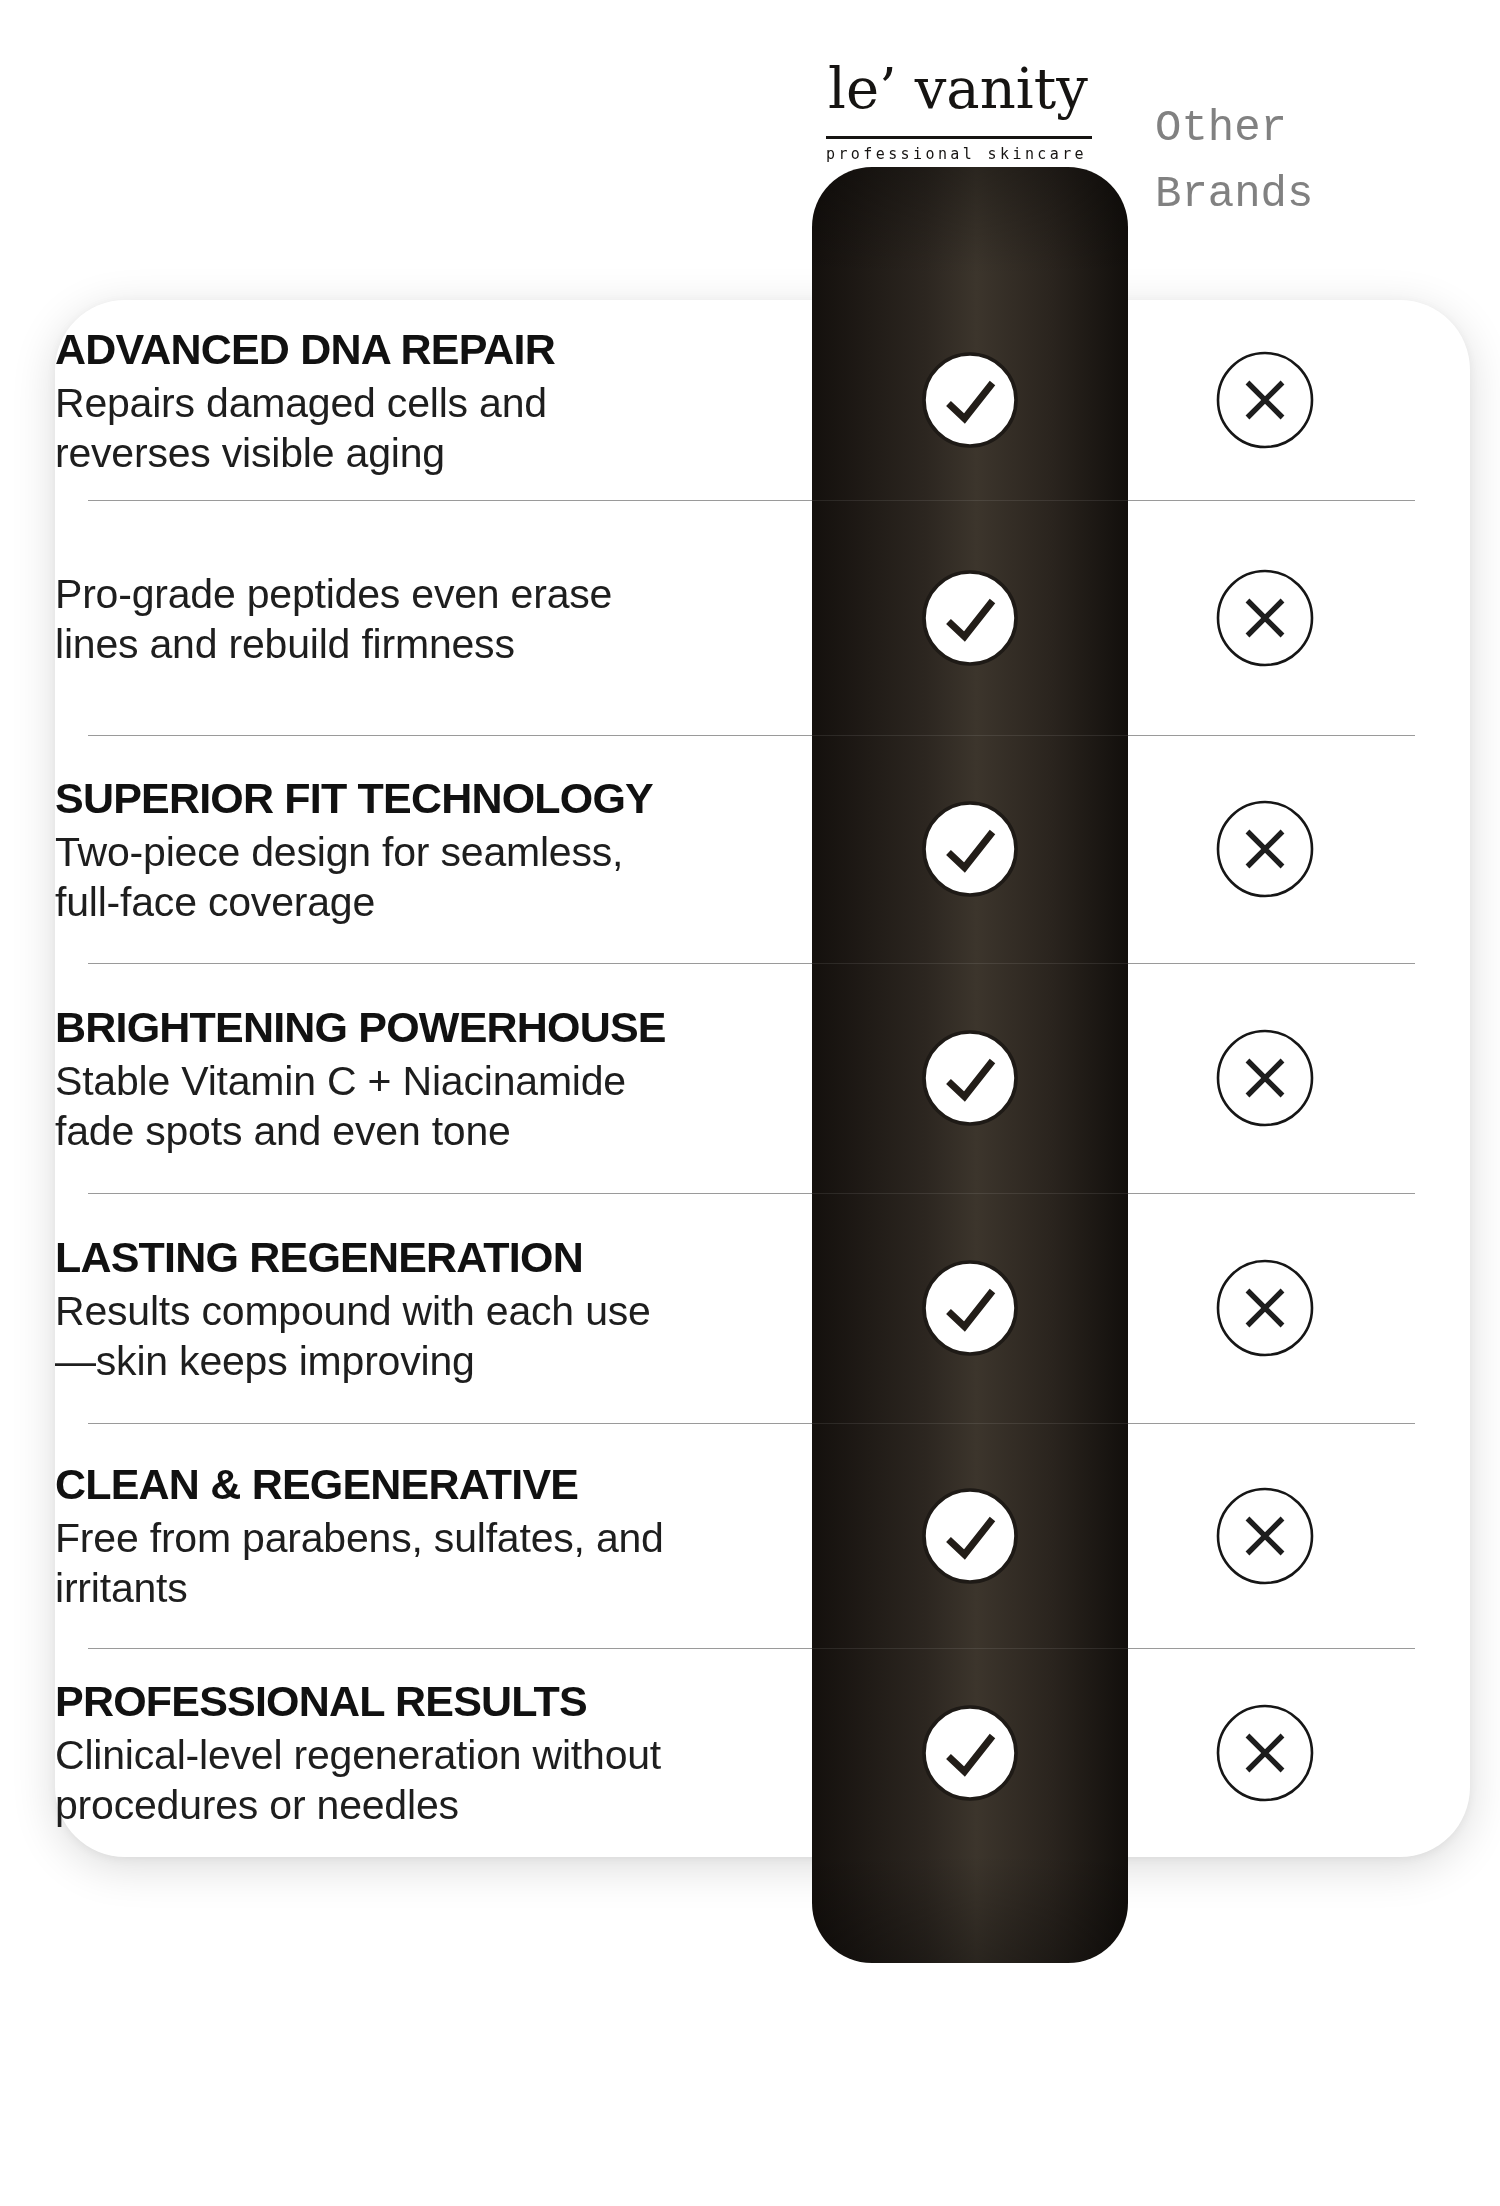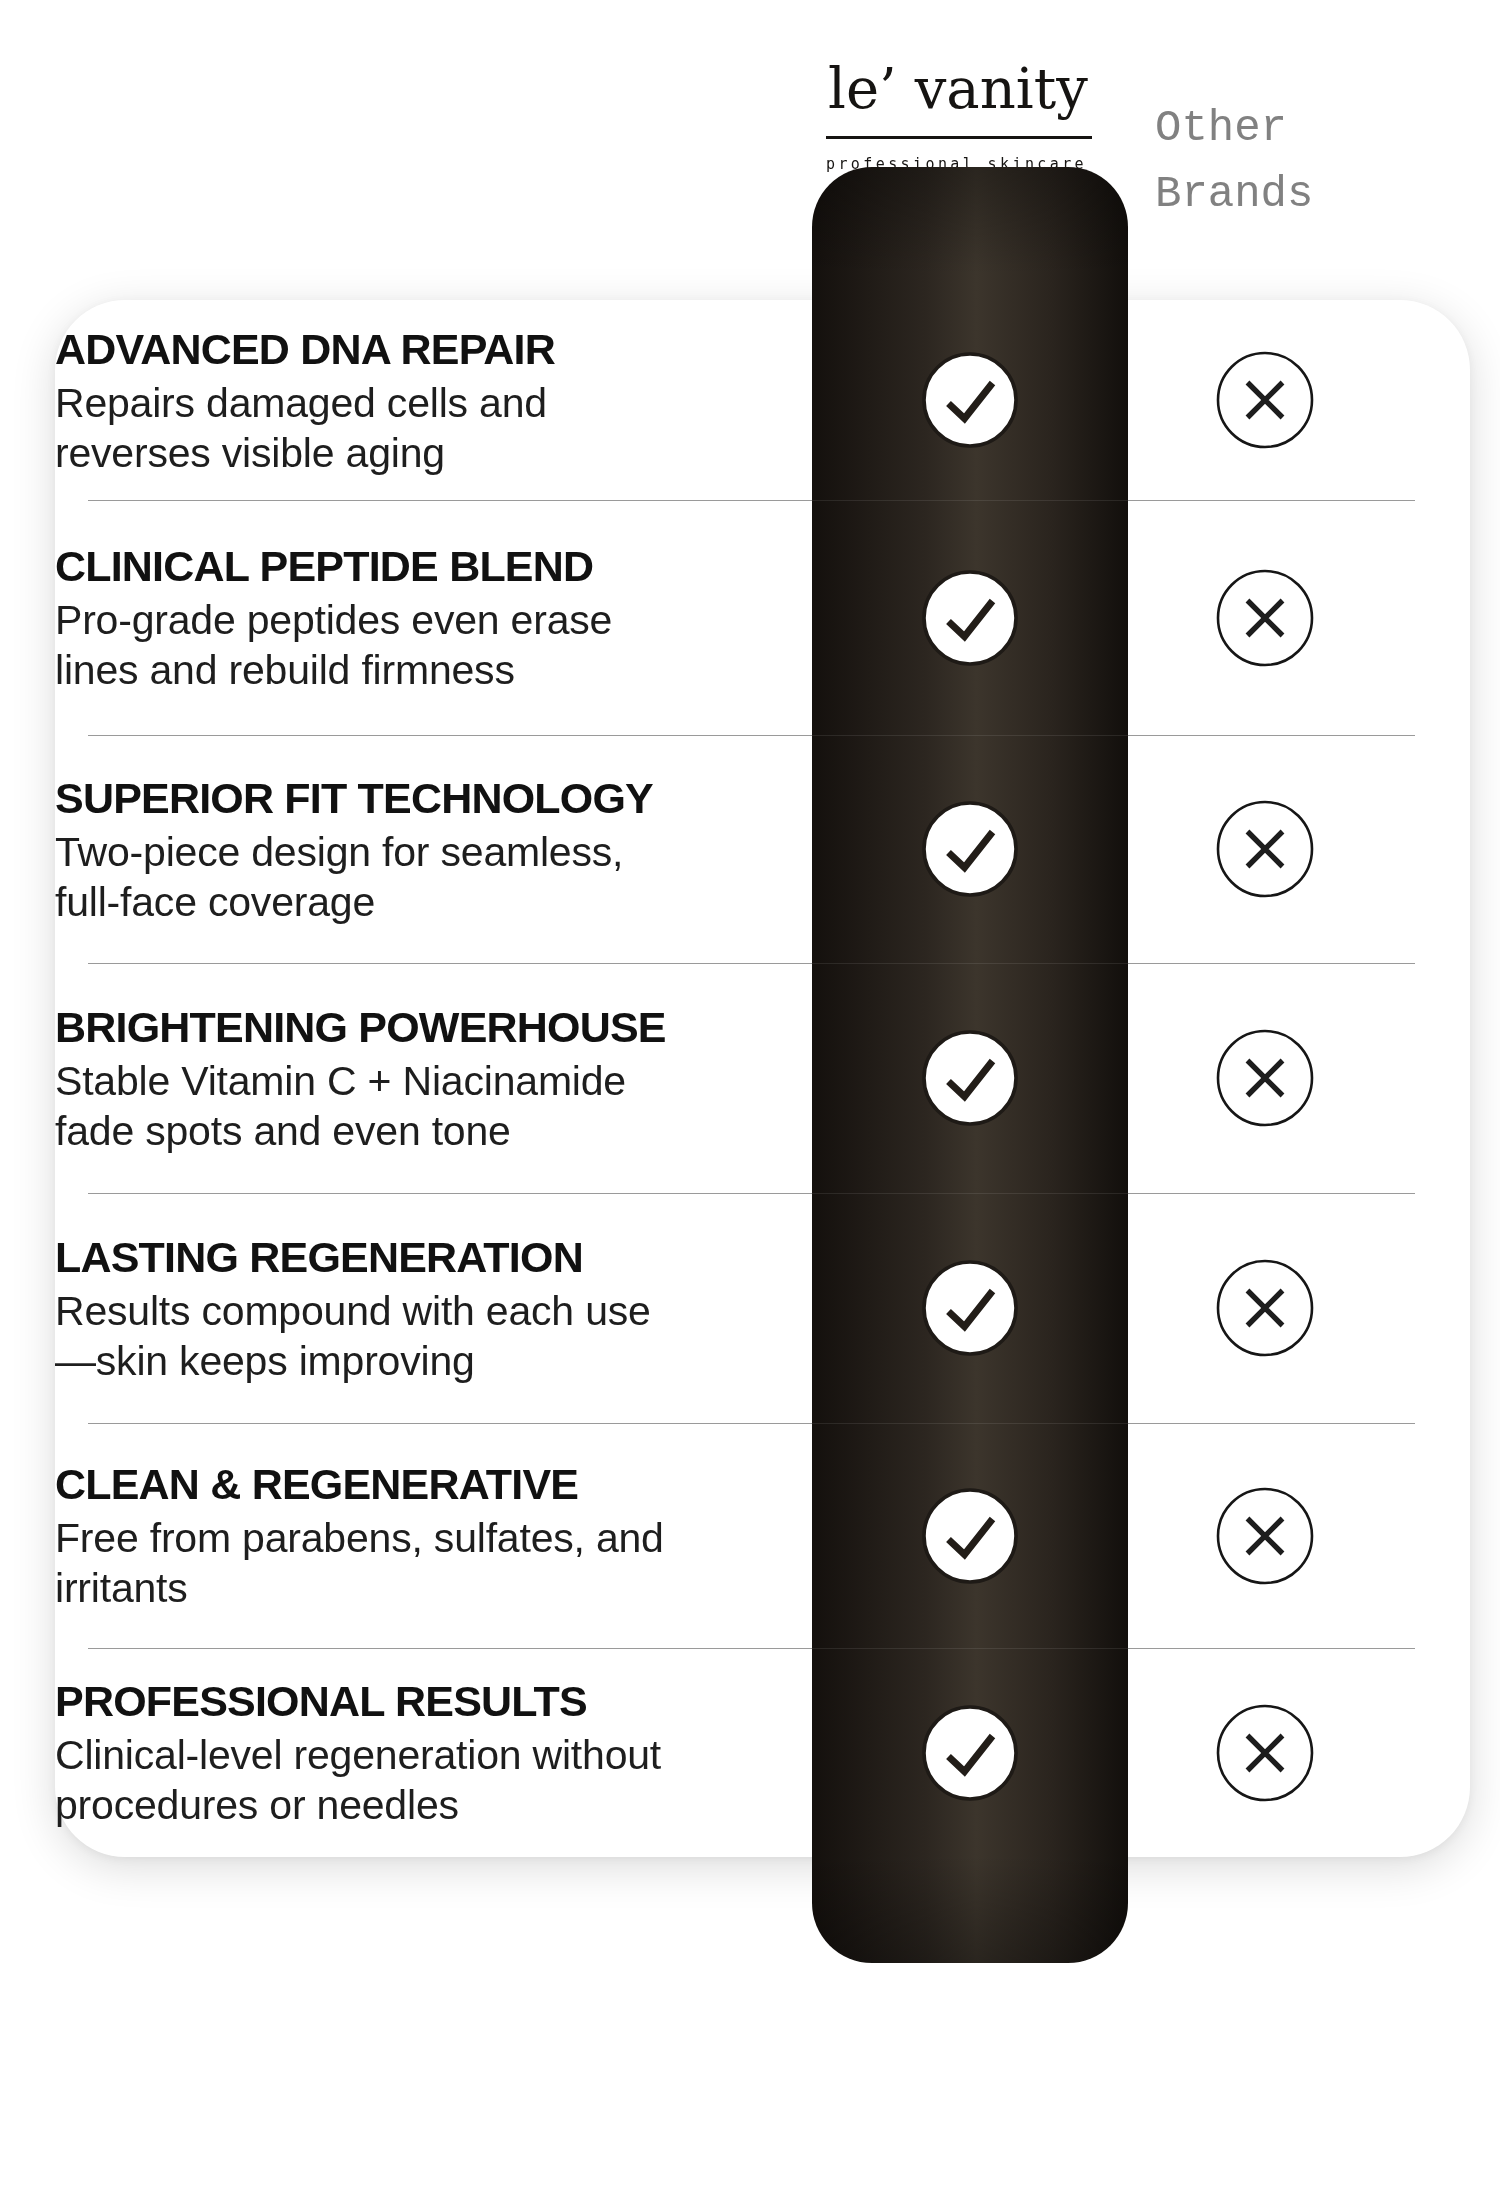--- a/index.html
+++ b/index.html
@@ -19,21 +19,21 @@
   .logo-name{
     display:inline-block;
     font-family:"DejaVu Serif","Liberation Serif",serif;
     font-size:56px;line-height:1.6;
     color:#161412;
     border-bottom:3px solid #161412;
     padding:0 4px 2px 2px;
     letter-spacing:0px;
   }
   .logo-tagline{
-    margin-top:16px;
+    margin-top:6px;
     font-family:"DejaVu Sans Mono","Liberation Mono",monospace;
     font-size:15px;
     letter-spacing:3.4px;
     color:#161412;
     white-space:nowrap;
   }
   .other-brands{
     position:absolute;left:1155px;top:95px;width:225px;
     font-size:44px;line-height:66px;
     color:#818181;
@@ -131,21 +131,20 @@
       </span>
       <span class="badge badge-x">
         <svg viewBox="0 0 100 100">
             <circle cx="50" cy="50" r="47" fill="#ffffff" stroke="#161616" stroke-width="2.6"></circle>
             <path d="M32.5 32.5 L67.5 67.5 M67.5 32.5 L32.5 67.5" fill="none" stroke="#1d1d1d" stroke-width="5.4"></path>
           </svg>
       </span>
     </div>
 
     <div class="row">
-      <div class="row-title">CLINICAL PEPTIDE BLEND</div>
       <div class="row-desc">Pro-grade peptides even erase
 lines and rebuild firmness</div>
       <span class="badge badge-check">
         <svg viewBox="0 0 100 100">
             <circle cx="50" cy="50" r="46" fill="#ffffff" stroke="#1e1a16" stroke-width="3.6"></circle>
             <path d="M28.5 53.5 L44.5 68.5 L72.5 33" fill="none" stroke="#221d18" stroke-width="7"></path>
           </svg>
       </span>
       <span class="badge badge-x">
         <svg viewBox="0 0 100 100">

